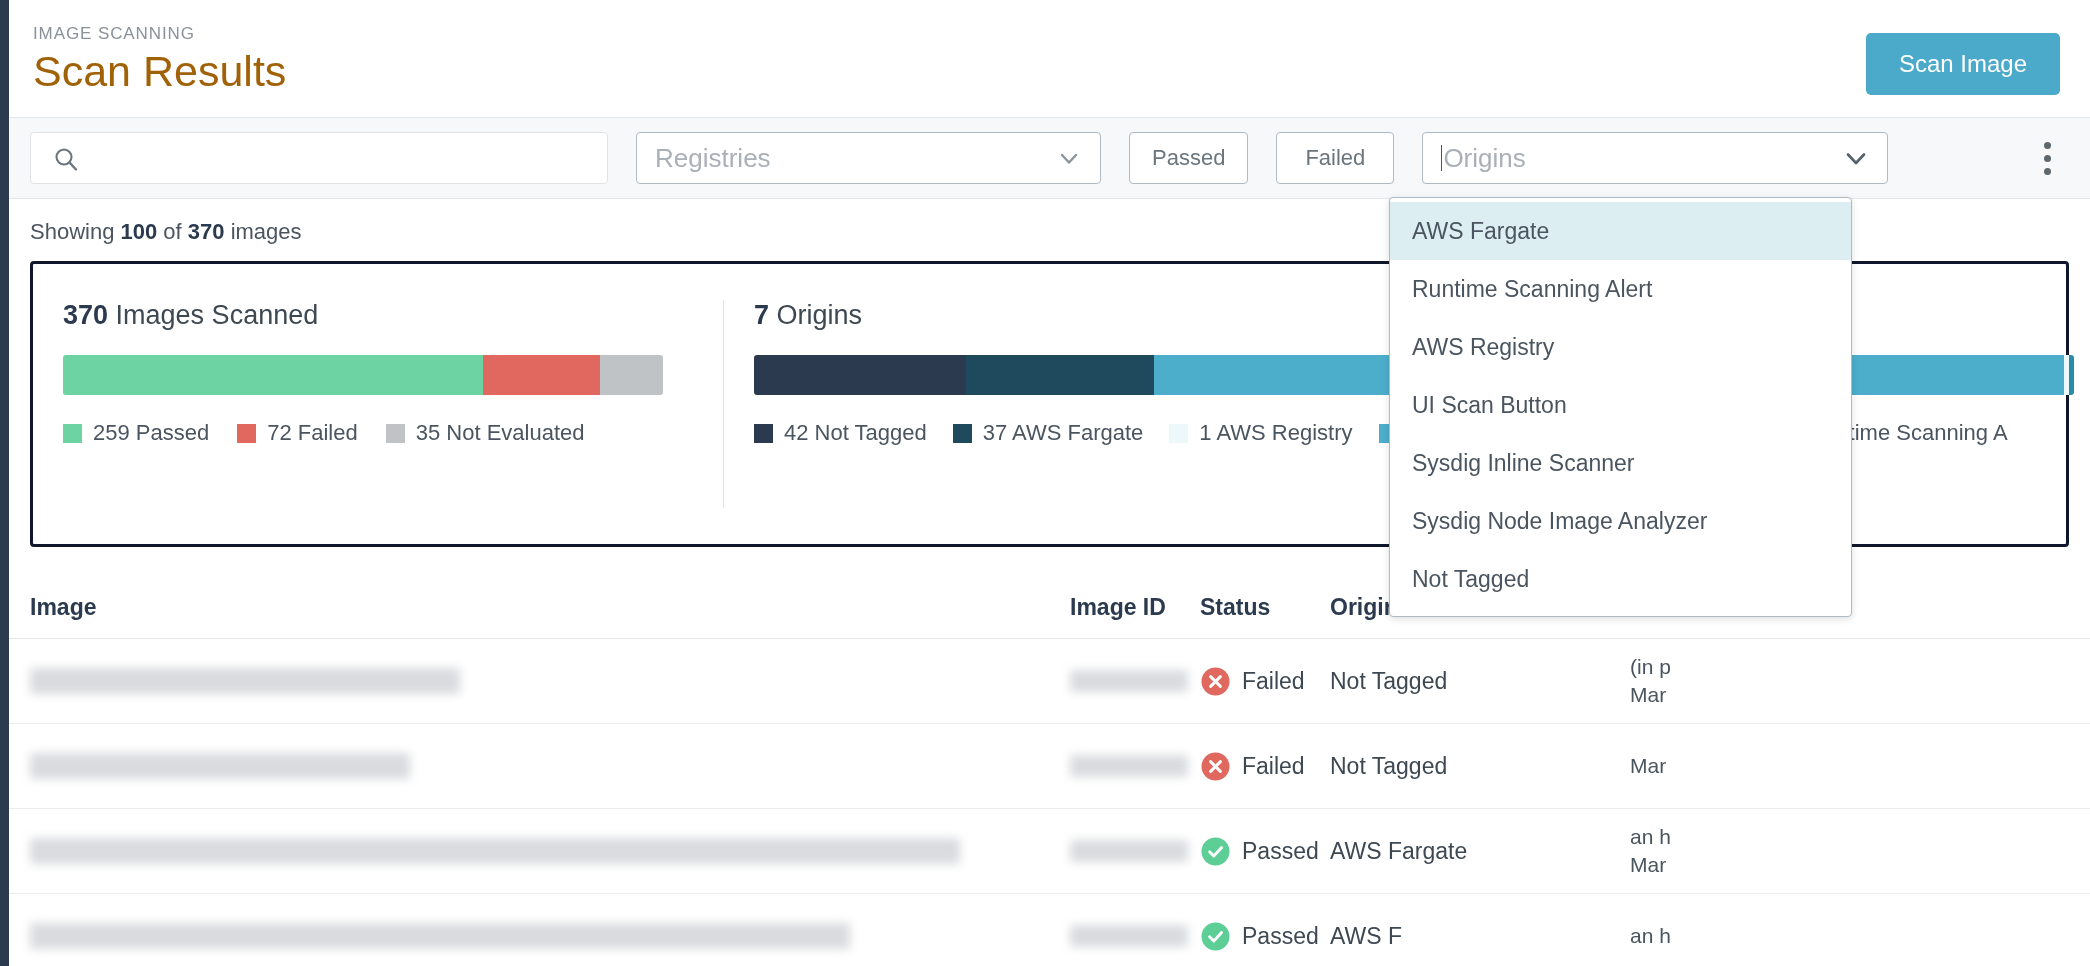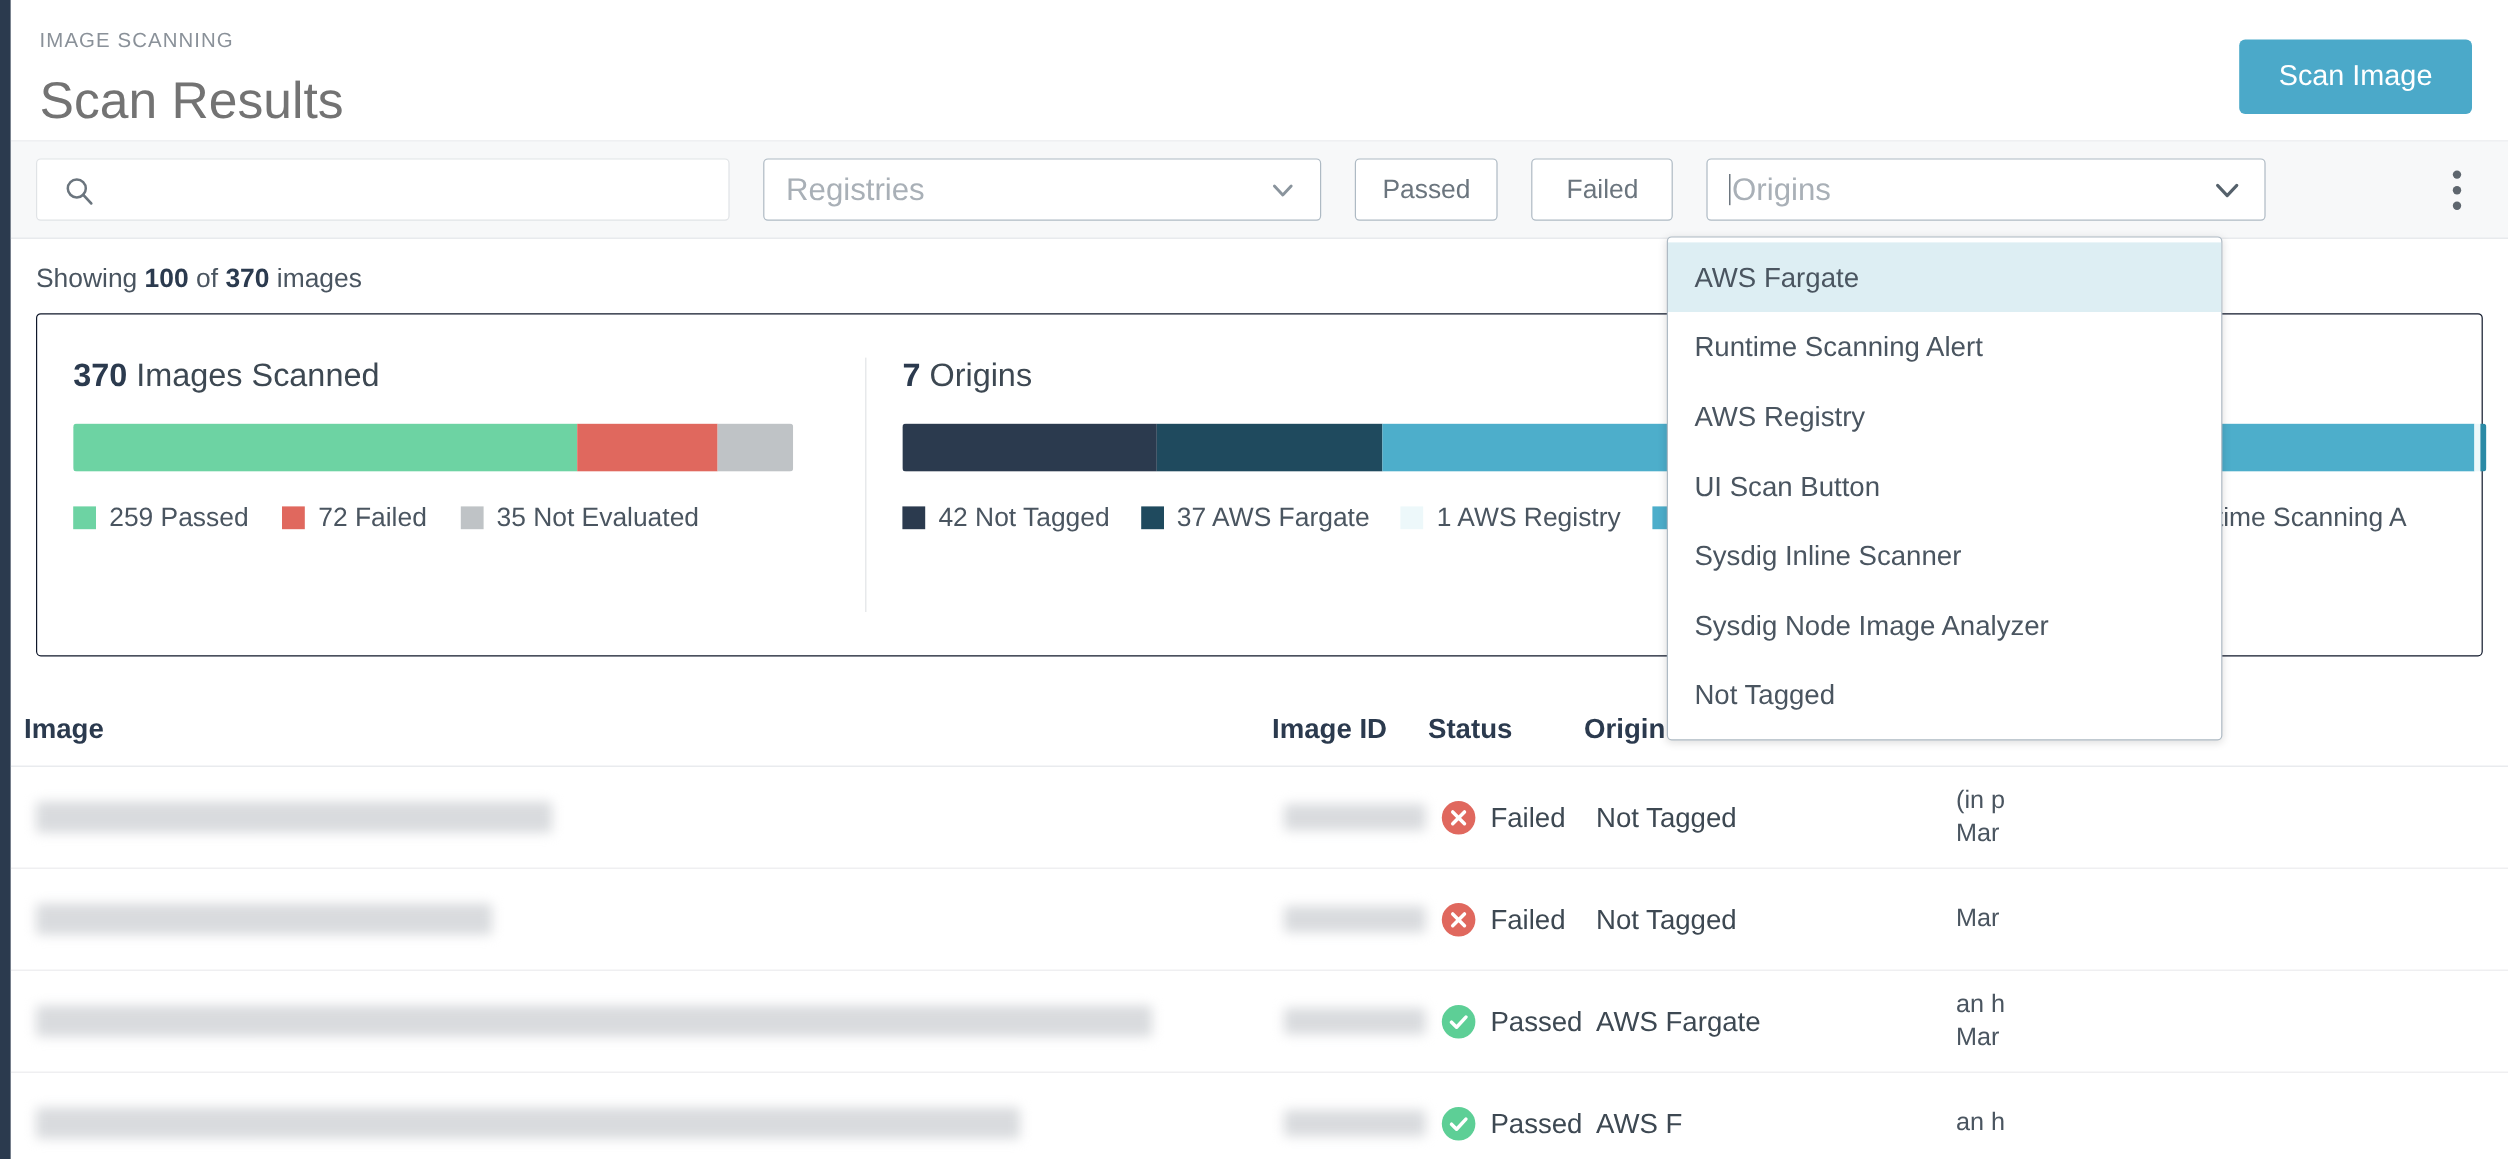--- a/index.html
+++ b/index.html
@@ -22,21 +22,21 @@
     display: flex; align-items: flex-start; justify-content: space-between;
     padding: 20px 30px 0 24px;
     border-bottom: 1px solid #e4e7ea;
   }
   .header-left { padding-top: 4px; }
   .breadcrumb {
     font-size: 17px; letter-spacing: .9px; color: #8a9199; font-weight: 400;
     text-transform: uppercase;
   }
   .page-title {
-    font-size: 43px; color: #737373; font-weight: 400; margin-top: 17px; line-height: 1.08;
+    font-size: 43px; color: #a16207; font-weight: 400; margin-top: 4px; line-height: 1.08;
   }
   .scan-image-btn {
     margin-top: 13px;
     background: #4ba9c9; color: #fff; border: none; border-radius: 5px;
     font-size: 24px; font-family: inherit;
     padding: 17px 33px; cursor: pointer; white-space: nowrap;
   }
 
   
   .toolbar {
@@ -98,21 +98,21 @@
   .dd-item.active { background: #ddeef3; }
 
   
   .showing {
     padding: 20px 0 16px 21px; font-size: 22px; color: #4a5560;
   }
   .showing b { font-weight: 700; color: #2b3a4e; }
 
   
   .cards {
-    margin: 0 21px; border: 1px solid #0f172a; border-radius: 4px;
+    margin: 0 21px; border: 3px solid #0f172a; border-radius: 4px;
     background: #fff; display: flex; height: 286px; align-items: stretch;
   }
   .card { padding: 36px 30px 0 30px; position: relative; }
   .card-images { width: 690px; flex: 0 0 690px; }
   .card-divider { width: 1px; background: #e1e4e7; margin: 36px 0; flex: 0 0 1px; }
   .card-origins { flex: 1 1 auto; }
   .card-title { font-size: 27px; color: #3d4852; font-weight: 400; }
   .card-title b { font-weight: 700; color: #2b3a4e; }
 
   .stacked-bar {
@@ -125,21 +125,21 @@
   .legend { margin-top: 25px; display: flex; flex-wrap: wrap; align-items: center; }
   .legend-item { display: flex; align-items: center; margin-right: 28px; margin-bottom: 16px; }
   .swatch { width: 19px; height: 19px; margin-right: 11px; flex: 0 0 19px; }
   .legend-label { font-size: 22px; color: #4a5560; white-space: nowrap; }
   .legend-origins .legend-item { margin-right: 26px; }
 
   
   .table { margin: 30px 0 0 0; width: 100%; }
   .thead {
     display: flex; align-items: center; height: 62px;
-    border-bottom: 1px solid #e4e7ea; padding: 0 0 0 11px;
+    border-bottom: 1px solid #e4e7ea; padding: 0 0 0 21px;
   }
   .th { font-size: 23px; color: #2b3a4e; font-weight: 700; }
   .col-image  { width: 1040px; flex: 0 0 1040px; }
   .col-id     { width: 130px;  flex: 0 0 130px; }
   .col-status { width: 130px;  flex: 0 0 130px; }
   .col-origin { width: 300px;  flex: 0 0 300px; }
   .col-added  { flex: 1 1 auto; }
 
   .trow {
     display: flex; align-items: center; height: 85px;

